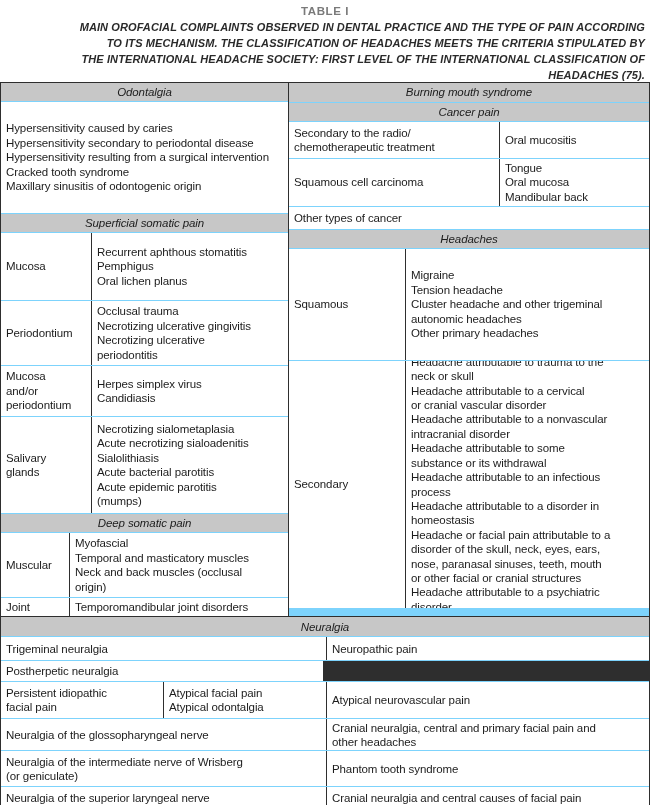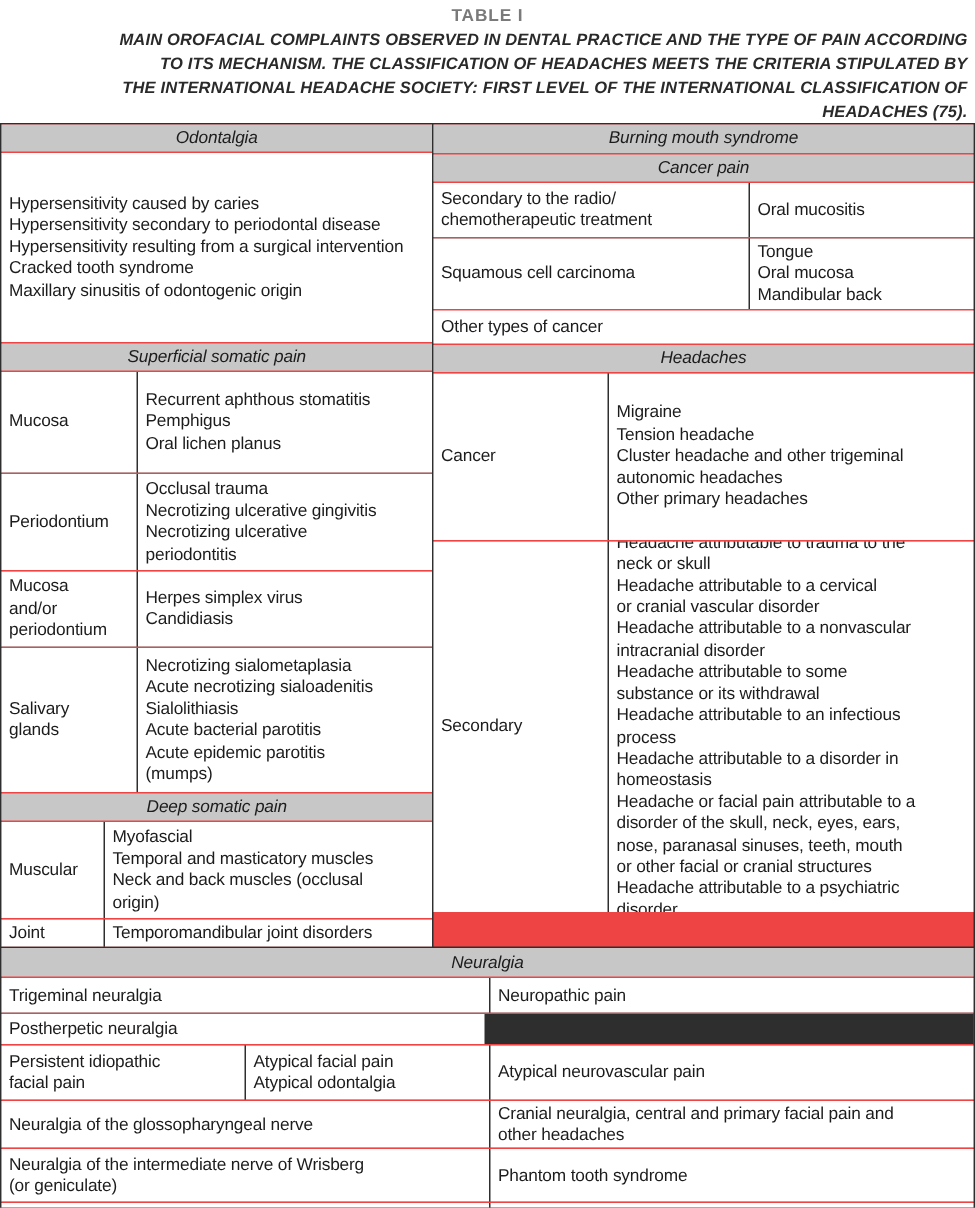--- a/index.html
+++ b/index.html
@@ -19,21 +19,21 @@
   }
   .table-caption{
     font-size:11px;line-height:16px;color:#2a2a2a;font-weight:bold;
     letter-spacing:.1px;white-space:pre-line;text-align:right;width:640px;font-style:italic;
   }
   .tbl{
     width:648px;border:1px solid #2e2e2e;background:#2e2e2e;
     display:flex;flex-direction:column;gap:1px;
   }
   .top{display:flex;gap:1px;background:#2e2e2e;}
-  .col{display:flex;flex-direction:column;gap:1px;background:#ef4444;}
+  .col{display:flex;flex-direction:column;gap:1px;background:#7dd3fc;}
   .col-left{width:287px;}
   .col-right{width:360px;}
   .row{display:flex;gap:1px;background:#2e2e2e;}
   .c{
     background:#fff;display:flex;align-items:center;
     padding:2px 5px;box-sizing:border-box;
     font-size:11.5px;line-height:14.5px;letter-spacing:-.1px;
     white-space:pre-line;overflow:hidden;
   }
   .hdr{
@@ -53,21 +53,21 @@
 THE INTERNATIONAL HEADACHE SOCIETY: FIRST LEVEL OF THE INTERNATIONAL CLASSIFICATION OF
 HEADACHES (75).</div>
 </div>
 
 <div class="tbl">
 
   <div class="top">
 
     <div class="col col-left">
       <div class="c hdr" style="height:18px">Odontalgia</div>
-      <div class="c" style="height:126px;line-height:14.6px">Hypersensitivity caused by caries
+      <div class="c" style="height:111px;line-height:14.6px">Hypersensitivity caused by caries
 Hypersensitivity secondary to periodontal disease
 Hypersensitivity resulting from a surgical intervention
 Cracked tooth syndrome
 Maxillary sinusitis of odontogenic origin</div>
       <div class="c hdr" style="height:18px">Superficial somatic pain</div>
 
       <div class="row" style="height:67px">
         <div class="c" style="width:90px">Mucosa</div>
         <div class="c" style="width:196px">Recurrent aphthous stomatitis
 Pemphigus
@@ -126,21 +126,21 @@
         <div class="c" style="width:210px">Squamous cell carcinoma</div>
         <div class="c" style="width:149px">Tongue
 Oral mucosa
 Mandibular back</div>
       </div>
       <div class="c" style="height:22px">Other types of cancer</div>
 
       <div class="c hdr" style="height:18px">Headaches</div>
 
       <div class="row" style="height:111px">
-        <div class="c" style="width:116px">Cancer</div>
+        <div class="c" style="width:116px">Squamous</div>
         <div class="c" style="width:243px">Migraine
 Tension headache
 Cluster headache and other trigeminal
 autonomic headaches
 Other primary headaches</div>
       </div>
       <div class="row sec" style="height:247px">
         <div class="c" style="width:116px">Secondary</div>
         <div class="c" style="width:243px">Headache attributable to trauma to the
 neck or skull

